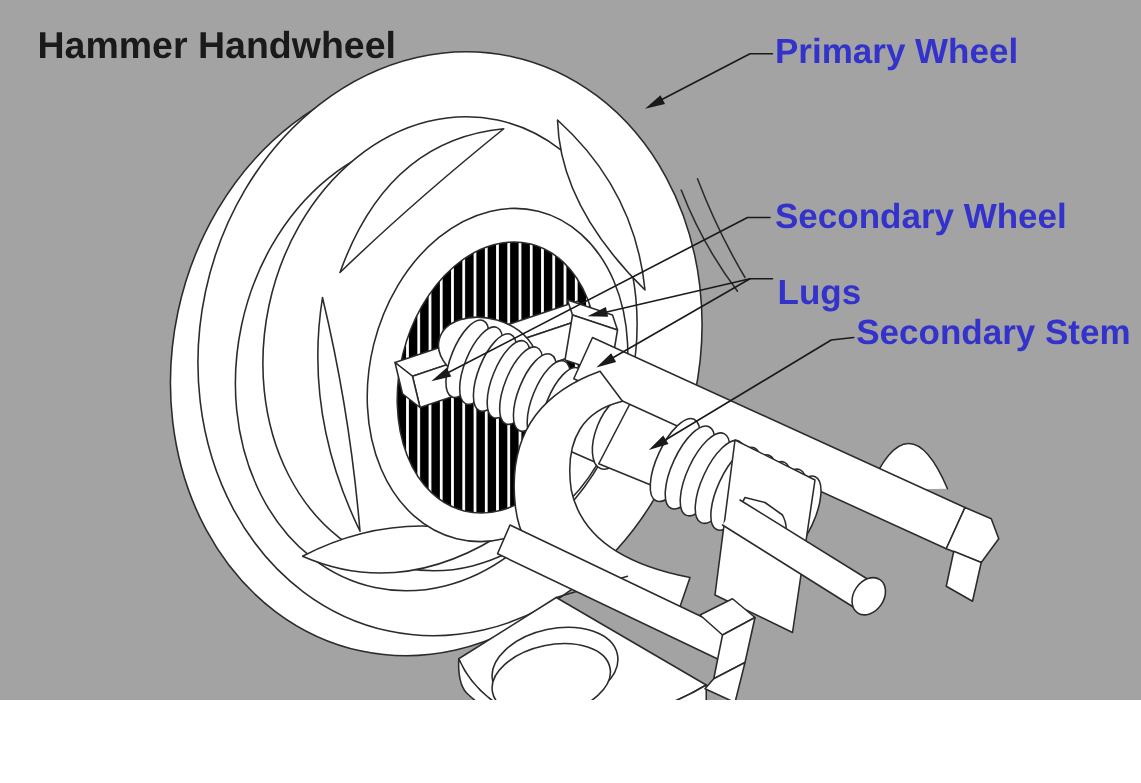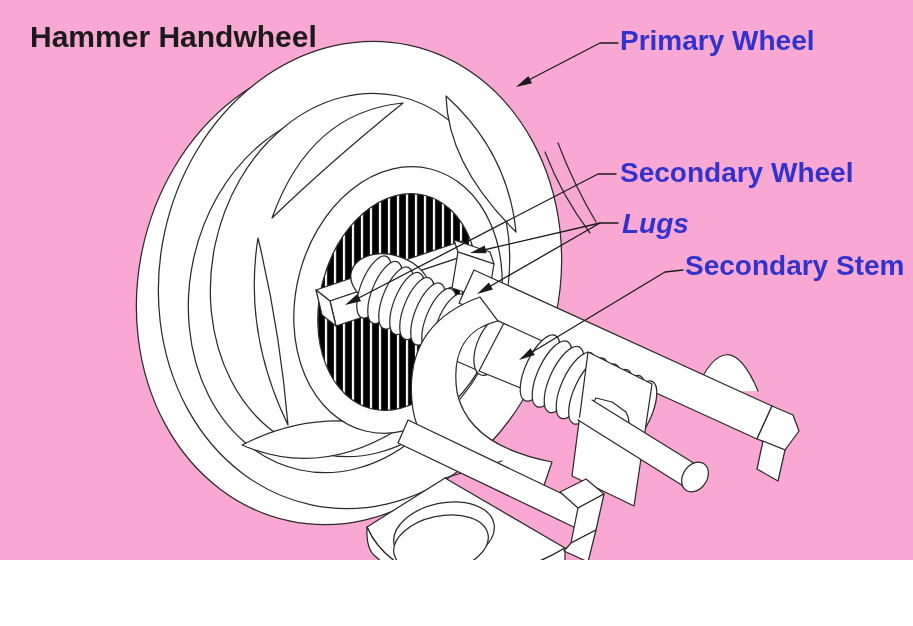--- a/index.html
+++ b/index.html
@@ -1,36 +1,36 @@
 <!DOCTYPE html>
 <html><head>
 <meta charset="utf-8">
 <style>
   html,body{margin:0;padding:0;background:#ffffff;}
   .stage{
     position:relative;
     width:913px;height:560px;
-    background:#f9a8d4;
+    background:#a3a3a3;
     overflow:hidden;
     font-family:"Liberation Sans", sans-serif;
   }
   .stage svg{position:absolute;left:0;top:0;}
   .diagram-title{
     position:absolute;left:30px;top:20px;
     font-size:30px;font-weight:bold;color:#1a1a1a;
     letter-spacing:0px;white-space:nowrap;
   }
   .part-label{
     position:absolute;
     font-size:28px;font-weight:bold;color:#3333CC;
     white-space:nowrap;line-height:1;
   }
   .lbl-primary{left:620px;top:27px;}
   .lbl-secondary{left:620px;top:159px;}
-  .lbl-lugs{left:622px;top:210px;font-style:italic;}
+  .lbl-lugs{left:622px;top:220px;}
   .lbl-threaded{left:685px;top:252px;}
 </style>
 </head>
 <body>
 
 <div class="stage">
 
 <svg width="913" height="626" viewBox="0 0 913 626">
   <defs>
     <pattern id="hatch" width="9" height="12" patternUnits="userSpaceOnUse" patternTransform="rotate(-14)">

